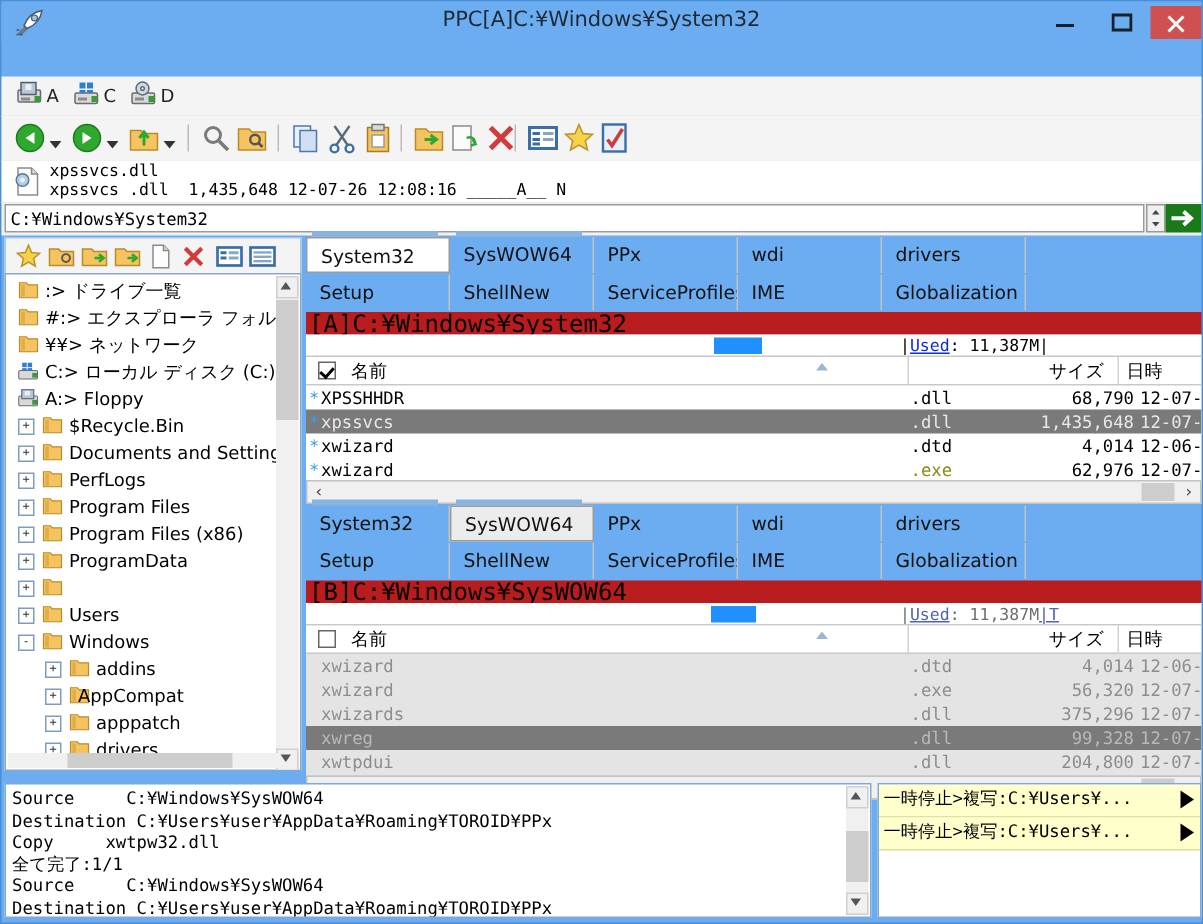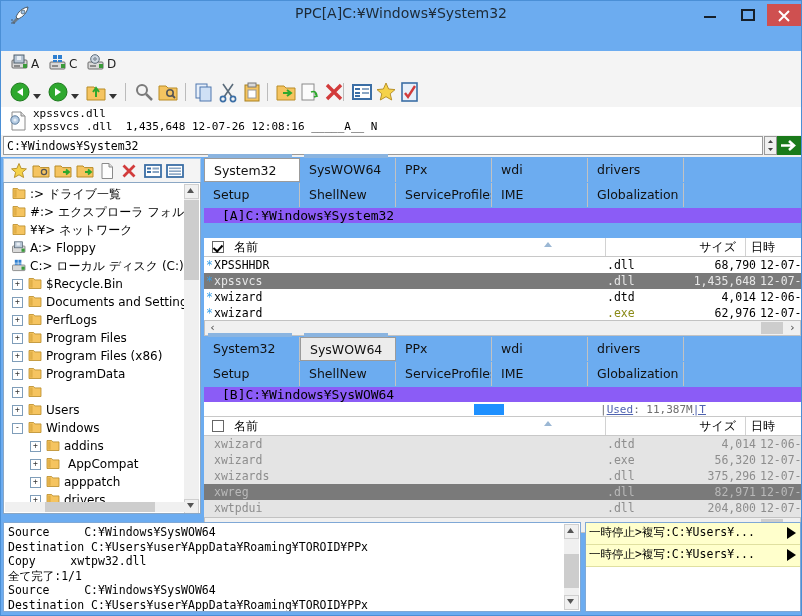--- a/index.html
+++ b/index.html
@@ -133,23 +133,23 @@
     position:absolute;top:0;height:24px;box-sizing:border-box;
     font-family:"DejaVu Sans",sans-serif;font-size:12.5px;color:#111;
     line-height:23px;padding-left:9px;cursor:pointer;overflow:hidden;
     border-right:1px solid #c2c2c2;
   }
   .tab.sel{background:#fff;border:1px solid #9b9b9b;}
   .tab.sel2{background:#ececec;border:1px solid #9b9b9b;}
   .tabmark{position:absolute;height:4px;background:#8ab4e0;}
   .addrline{
     position:absolute;left:0;width:597px;height:15px;
-    background:#8b5cf6;
-    font-family:"DejaVu Sans Mono",monospace;font-size:13px;color:#000;
-    line-height:15px;padding-left:18px;box-sizing:border-box;white-space:pre;
+    background:#b91c1c;
+    font-family:"DejaVu Sans Mono",monospace;font-size:16px;color:#000;
+    line-height:15px;padding-left:2px;box-sizing:border-box;white-space:pre;
     overflow:hidden;
   }
   .statline{
     position:absolute;left:0;width:597px;height:15px;background:#fff;
     border-bottom:1px solid #c8c8c8;
     font-family:"DejaVu Sans Mono",monospace;font-size:11px;
     line-height:15px;white-space:pre;overflow:hidden;box-sizing:border-box;
   }
   .statline .k{color:#0b2fd4;text-decoration:underline;}
   .statline .v{color:#000;}
@@ -524,39 +524,39 @@
           </div>
           <div class="treerow">
             <span class="ic" style="left:6px"><svg width="14" height="13" viewBox="0 0 14 13">
                 <path d="M1 1.5 h4.6 l1.2 1.4 h6.2 v8.6 h-12 z" fill="#f5c460" stroke="#b98c27" stroke-width="0.8"></path>
                 <path d="M2.2 2.6 h2.4 v8 h-2.4 z" fill="#e0ae46"></path>
               </svg></span>
             <span class="tx" style="left:24px">¥¥&gt; ネットワーク</span>
           </div>
           <div class="treerow">
             <span class="ic" style="left:6px"><svg width="14" height="13" viewBox="0 0 14 13">
-                <rect x="0.5" y="5" width="12.5" height="6.5" rx="0.8" fill="#d9d9d9" stroke="#6b6b6b" stroke-width="0.7"></rect>
-                <rect x="2.5" y="0.8" width="8" height="6" fill="#b9c7d6" stroke="#51606e" stroke-width="0.7"></rect>
-                <rect x="4.5" y="1.6" width="3.4" height="3" fill="#e8eef4"></rect>
-                <rect x="9.5" y="7.6" width="3.2" height="3.2" fill="#3a9a3a"></rect>
-              </svg></span>
-            <span class="tx" style="left:24px">A:&gt; Floppy</span>
-          </div>
-          <div class="treerow">
-            <span class="ic" style="left:6px"><svg width="14" height="13" viewBox="0 0 14 13">
                 <rect x="0.5" y="6" width="12.5" height="5.6" rx="0.8" fill="#d9d9d9" stroke="#6b6b6b" stroke-width="0.7"></rect>
                 <rect x="2.8" y="0.8" width="3" height="3" fill="#2f7fd0"></rect>
                 <rect x="6.4" y="0.8" width="3" height="3" fill="#2f7fd0"></rect>
                 <rect x="2.8" y="4.4" width="3" height="1.4" fill="#2f7fd0"></rect>
                 <rect x="6.4" y="4.4" width="3" height="1.4" fill="#2f7fd0"></rect>
                 <rect x="9.5" y="7.6" width="3.2" height="3.2" fill="#3a9a3a"></rect>
               </svg></span>
             <span class="tx" style="left:24px">C:&gt; ローカル ディスク (C:)</span>
           </div>
           <div class="treerow">
+            <span class="ic" style="left:6px"><svg width="14" height="13" viewBox="0 0 14 13">
+                <rect x="0.5" y="5" width="12.5" height="6.5" rx="0.8" fill="#d9d9d9" stroke="#6b6b6b" stroke-width="0.7"></rect>
+                <rect x="2.5" y="0.8" width="8" height="6" fill="#b9c7d6" stroke="#51606e" stroke-width="0.7"></rect>
+                <rect x="4.5" y="1.6" width="3.4" height="3" fill="#e8eef4"></rect>
+                <rect x="9.5" y="7.6" width="3.2" height="3.2" fill="#3a9a3a"></rect>
+              </svg></span>
+            <span class="tx" style="left:24px">A:&gt; Floppy</span>
+          </div>
+          <div class="treerow">
             <span class="exp" style="left:6px">+</span>
             <span class="ic" style="left:22px"><svg width="14" height="13" viewBox="0 0 14 13">
                 <path d="M1 1.5 h4.6 l1.2 1.4 h6.2 v8.6 h-12 z" fill="#f5c460" stroke="#b98c27" stroke-width="0.8"></path>
                 <path d="M2.2 2.6 h2.4 v8 h-2.4 z" fill="#e0ae46"></path>
               </svg></span>
             <span class="tx" style="left:40px">$Recycle.Bin</span>
           </div>
           <div class="treerow">
             <span class="exp" style="left:6px">+</span>
             <span class="ic" style="left:22px"><svg width="14" height="13" viewBox="0 0 14 13">
@@ -627,21 +627,21 @@
                 <path d="M2.2 2.6 h2.4 v8 h-2.4 z" fill="#e0ae46"></path>
               </svg></span>
             <span class="tx" style="left:58px">addins</span>
           </div>
           <div class="treerow">
             <span class="exp" style="left:24px">+</span>
             <span class="ic" style="left:40px"><svg width="14" height="13" viewBox="0 0 14 13">
                 <path d="M1 1.5 h4.6 l1.2 1.4 h6.2 v8.6 h-12 z" fill="#f5c460" stroke="#b98c27" stroke-width="0.8"></path>
                 <path d="M2.2 2.6 h2.4 v8 h-2.4 z" fill="#e0ae46"></path>
               </svg></span>
-            <span class="tx" style="left:62px">AppCompat</span>
+            <span class="tx" style="left:46px">AppCompat</span>
           </div>
           <div class="treerow">
             <span class="exp" style="left:24px">+</span>
             <span class="ic" style="left:40px"><svg width="14" height="13" viewBox="0 0 14 13">
                 <path d="M1 1.5 h4.6 l1.2 1.4 h6.2 v8.6 h-12 z" fill="#f5c460" stroke="#b98c27" stroke-width="0.8"></path>
                 <path d="M2.2 2.6 h2.4 v8 h-2.4 z" fill="#e0ae46"></path>
               </svg></span>
             <span class="tx" style="left:58px">apppatch</span>
           </div>
           <div class="treerow">
@@ -685,20 +685,23 @@
       </div>
     <div class="tabrow" id="a-tabs2" style="top:25px;">
         <div class="tab" style="left: 0px; width: 96px;"><span>Setup</span></div>
         <div class="tab" style="left: 96px; width: 96px;"><span>ShellNew</span></div>
         <div class="tab" style="left: 192px; width: 96px;"><span>ServiceProfiles</span></div>
         <div class="tab" style="left: 288px; width: 96px;"><span>IME</span></div>
         <div class="tab" style="left: 384px; width: 96px;"><span>Globalization</span></div>
         <div class="tab" style="left: 597px; width: 0px;"></div>
       </div>
     <div class="addrline" style="top:50px;">[A]C:¥Windows¥System32</div>
+    <div class="statline" style="top:65px;">
+      <span class="statbar" style="left:272px;width:32px;"></span><span style="position:absolute;left:396px;top:0;"><span class="v">|</span><span class="k">Used</span><span class="v">: 11,387M</span><span class="v">|</span></span>
+    </div>
     <div class="hdrrow" style="top:80px;">
       <div class="hdrchk on"></div>
       <div class="hc" style="left:22px;width:380px;padding-left:8px;">名前</div>
       <div class="sortarrow" style="left:340px;"></div>
       <div class="hc" style="left:402px;width:140px;text-align:right;padding-right:9px;">サイズ</div>
       <div class="hc" style="left:542px;width:55px;border-right:none;">日時</div>
     </div>
     <div class="filelist act" id="a-files" style="top:99px;height:64px;">
         <div class="frow"><span class="mk">*</span><span class="nm">XPSSHHDR</span><span class="ex">.dll</span><span class="sz">68,790</span><span class="dt">12-07-26 12:08</span></div>
         <div class="frow sel"><span class="mk">*</span><span class="nm">xpssvcs</span><span class="ex">.dll</span><span class="sz">1,435,648</span><span class="dt">12-07-26 12:08</span></div>
@@ -739,21 +742,21 @@
       <div class="hdrchk"></div>
       <div class="hc" style="left:22px;width:380px;padding-left:8px;">名前</div>
       <div class="sortarrow" style="left:340px;"></div>
       <div class="hc" style="left:402px;width:140px;text-align:right;padding-right:9px;">サイズ</div>
       <div class="hc" style="left:542px;width:55px;border-right:none;">日時</div>
     </div>
     <div class="filelist inact" id="b-files" style="top:99px;height:81px;">
         <div class="frow"><span class="mk"></span><span class="nm">xwizard</span><span class="ex">.dtd</span><span class="sz">4,014</span><span class="dt">12-06-02 23:34</span></div>
         <div class="frow"><span class="mk"></span><span class="nm">xwizard</span><span class="ex exe">.exe</span><span class="sz">56,320</span><span class="dt">12-07-26 12:21</span></div>
         <div class="frow"><span class="mk"></span><span class="nm">xwizards</span><span class="ex">.dll</span><span class="sz">375,296</span><span class="dt">12-07-26 12:20</span></div>
-        <div class="frow sel"><span class="mk"></span><span class="nm">xwreg</span><span class="ex">.dll</span><span class="sz">82,971</span><span class="dt">12-07-26 12:20</span></div>
+        <div class="frow sel"><span class="mk"></span><span class="nm">xwreg</span><span class="ex">.dll</span><span class="sz">99,328</span><span class="dt">12-07-26 12:20</span></div>
         <div class="frow"><span class="mk"></span><span class="nm">xwtpdui</span><span class="ex">.dll</span><span class="sz">204,800</span><span class="dt">12-07-26 12:20</span></div>
       </div>
     <div class="hscroll" style="top:180px;">
       <div class="hs-l">‹</div>
       <div class="hs-thumb"></div>
       <div class="hs-r">›</div>
     </div>
   </div>
 
   <div class="logpane">

